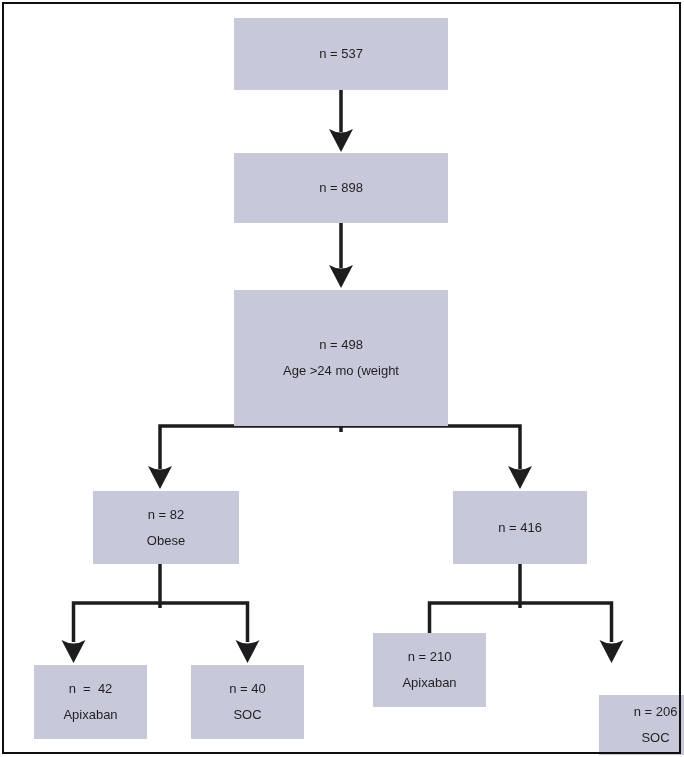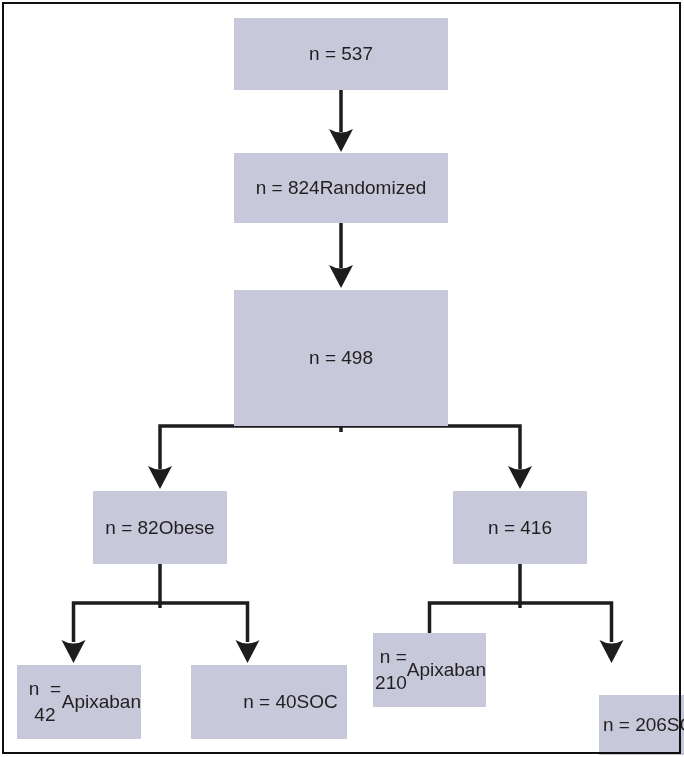--- a/index.html
+++ b/index.html
@@ -25,23 +25,23 @@
     stroke-width:3.5;
   }
   .connectors .head{
     fill:var(--line,#1d1d1f);
     stroke:none;
   }
   .node{
     position:absolute;
     background:var(--box-fill,#c7c8da);
     color:var(--text,#231f20);
-    display:flex;flex-direction:row;
+    display:flex;flex-direction:column;
     justify-content:center;align-items:center;
-    font-size:19px;line-height:26px;
+    font-size:13px;line-height:26px;
     text-align:center;
   }
   .node .nline{white-space:pre-wrap;}
 </style>
 </head>
 <body>
 
 <div class="canvas">
 
   <svg class="connectors" viewBox="0 0 684 757" xmlns="http://www.w3.org/2000/svg">
@@ -79,43 +79,43 @@
       <use class="head" href="#arrowhead" transform="translate(429.5,663)"></use>
       <use class="head" href="#arrowhead" transform="translate(611.5,663)"></use>
     </g>
   </svg>
 
   <div class="node" style="left:234px;top:18px;width:214px;height:72px;">
     <div class="nline">n = 537</div>
   </div>
 
   <div class="node" style="left:234px;top:153px;width:214px;height:70px;">
-    <div class="nline">n = 824</div>
-    <div class="nline">Randomized</div>
+    <div class="nline">n = 898</div>
   </div>
 
   <div class="node" style="left:234px;top:290px;width:214px;height:136px;">
     <div class="nline">n = 498</div>
+    <div class="nline">Age &gt;24 mo (weight</div>
   </div>
 
-  <div class="node" style="left:93px;top:491px;width:134px;height:73px;">
+  <div class="node" style="left:93px;top:491px;width:146px;height:73px;">
     <div class="nline">n = 82</div>
     <div class="nline">Obese</div>
   </div>
 
   <div class="node" style="left:453px;top:491px;width:134px;height:73px;gap:36px;">
     <div class="nline">n = 416</div>
   </div>
 
-  <div class="node" style="left:17px;top:665px;width:113px;height:74px;padding-left:11px;">
+  <div class="node" style="left:34px;top:665px;width:113px;height:74px;">
     <div class="nline">n  =  42</div>
     <div class="nline">Apixaban</div>
   </div>
 
-  <div class="node" style="left:191px;top:665px;width:113px;height:74px;padding-left:43px;">
+  <div class="node" style="left:191px;top:665px;width:113px;height:74px;">
     <div class="nline">n = 40</div>
     <div class="nline">SOC</div>
   </div>
 
   <div class="node" style="left:373px;top:633px;width:113px;height:74px;text-align:right;">
     <div class="nline">n = 210</div>
     <div class="nline">Apixaban</div>
   </div>
 
   <div class="node" style="left:555px;top:695px;width:113px;height:60px;margin-left:44px;">

